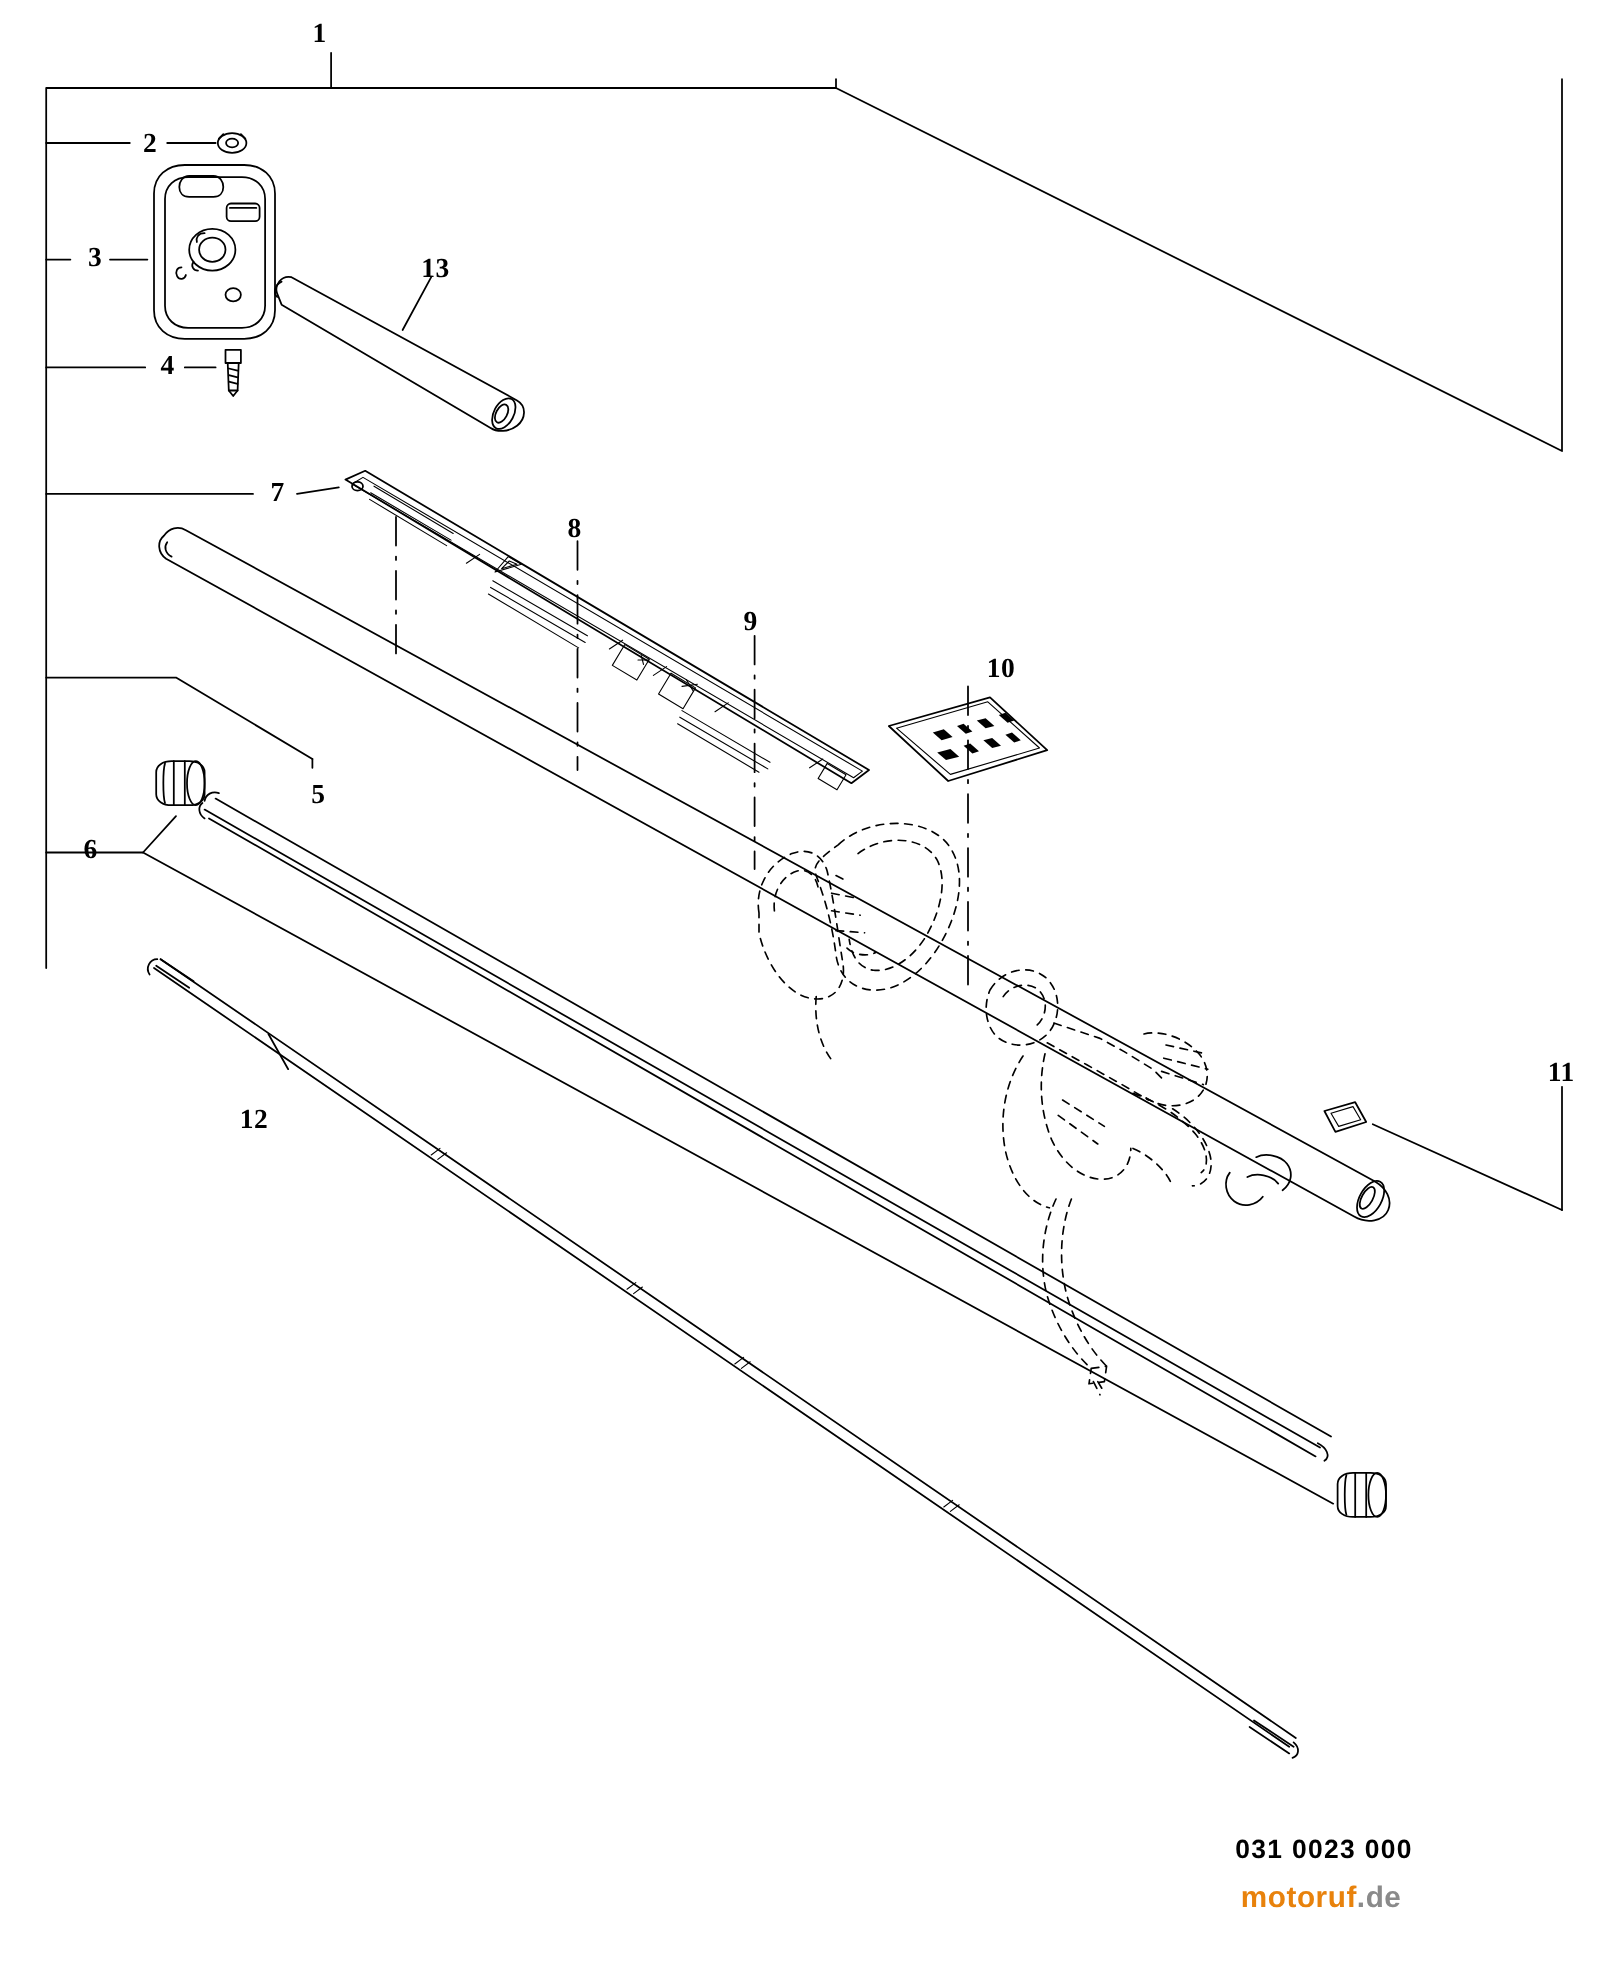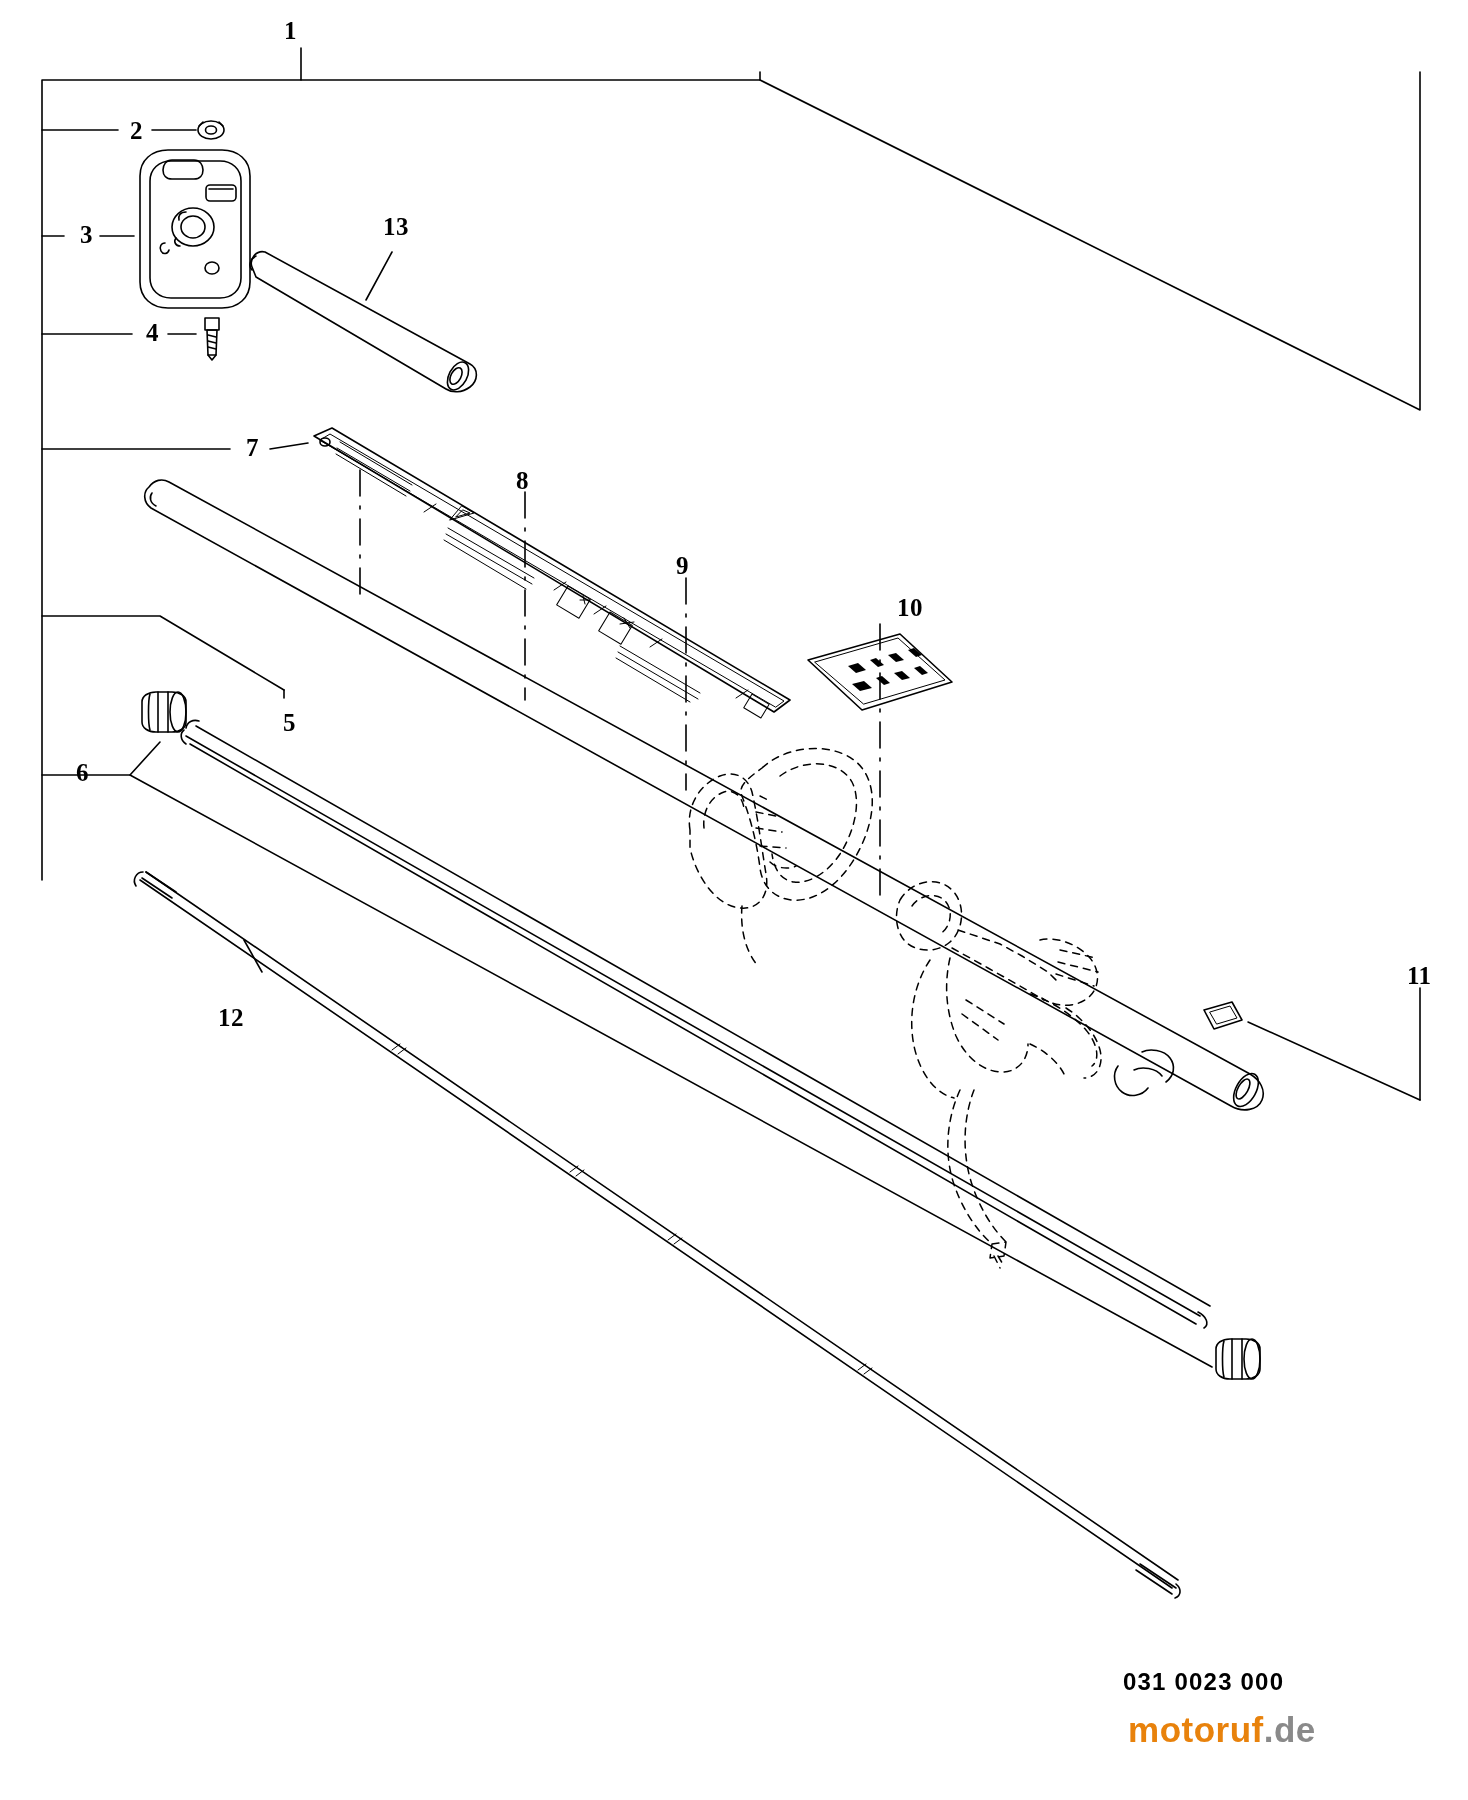--- a/index.html
+++ b/index.html
@@ -4,21 +4,21 @@
 <style>
   html,body{margin:0;padding:0;background:#ffffff;}
   body{width:1468px;height:1800px;position:relative;overflow:hidden;
        font-family:"Liberation Serif",serif;color:#000;}
   #sheet{position:absolute;left:0;top:0;width:1468px;height:1800px;}
   svg.dwg{position:absolute;left:0;top:0;width:1468px;height:1800px;}
   .callout{position:absolute;font-family:"Liberation Serif",serif;
            font-size:25px;font-weight:700;color:#000;line-height:1;
            letter-spacing:0.5px;}
   .wm{position:absolute;left:1128px;top:1710px;font-family:"Liberation Sans",sans-serif;
-      font-size:35px;font-weight:700;letter-spacing:0.5px;}
+      font-size:27px;font-weight:700;letter-spacing:0.5px;}
   .wm .m{color:#e8820c;}
   .wm .o{color:#e8820c;}
   .wm .de{color:#8a8a8a;font-weight:700;}
   .partno{position:absolute;left:1123px;top:1668px;font-family:"Liberation Sans",sans-serif;
           font-size:24px;font-weight:700;letter-spacing:1.2px;color:#000;}
 </style>
 </head>
 <body>
 
 <div id="sheet">
@@ -304,21 +304,21 @@
         <path d="M742 906 C740 930 746 952 758 966"></path>
       </g>
 
     </g>
   </svg>
 
   <div class="callout" style="left:284px;top:18px;">1</div>
   <div class="callout" style="left:130px;top:118px;">2</div>
   <div class="callout" style="left:80px;top:222px;">3</div>
   <div class="callout" style="left:146px;top:320px;">4</div>
-  <div class="callout" style="left:383px;top:214px;">13</div>
+  <div class="callout" style="left:383px;top:232px;">13</div>
   <div class="callout" style="left:246px;top:435px;">7</div>
   <div class="callout" style="left:516px;top:468px;">8</div>
   <div class="callout" style="left:676px;top:553px;">9</div>
   <div class="callout" style="left:897px;top:595px;">10</div>
   <div class="callout" style="left:283px;top:710px;">5</div>
   <div class="callout" style="left:76px;top:760px;">6</div>
   <div class="callout" style="left:1407px;top:963px;">11</div>
   <div class="callout" style="left:218px;top:1005px;">12</div>
 
   <div class="partno">031 0023 000</div>

